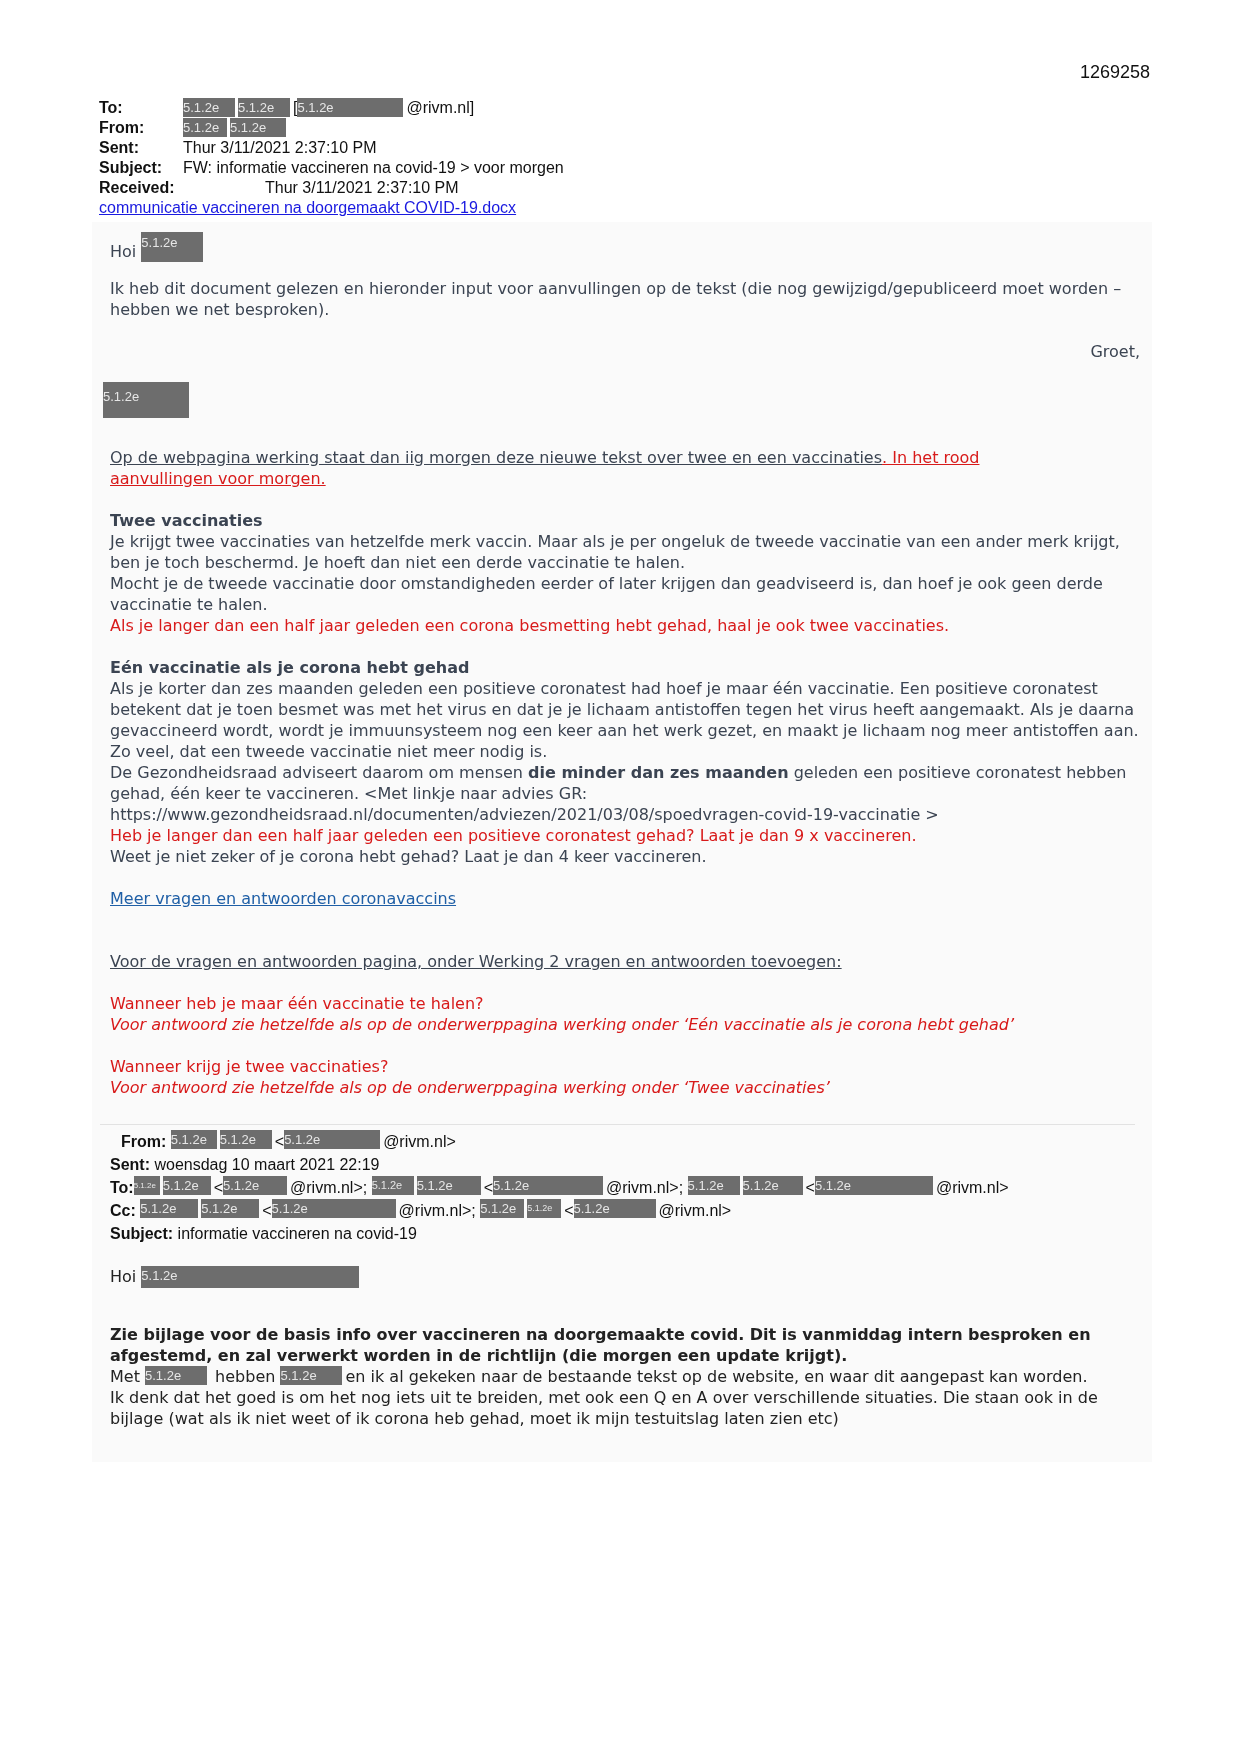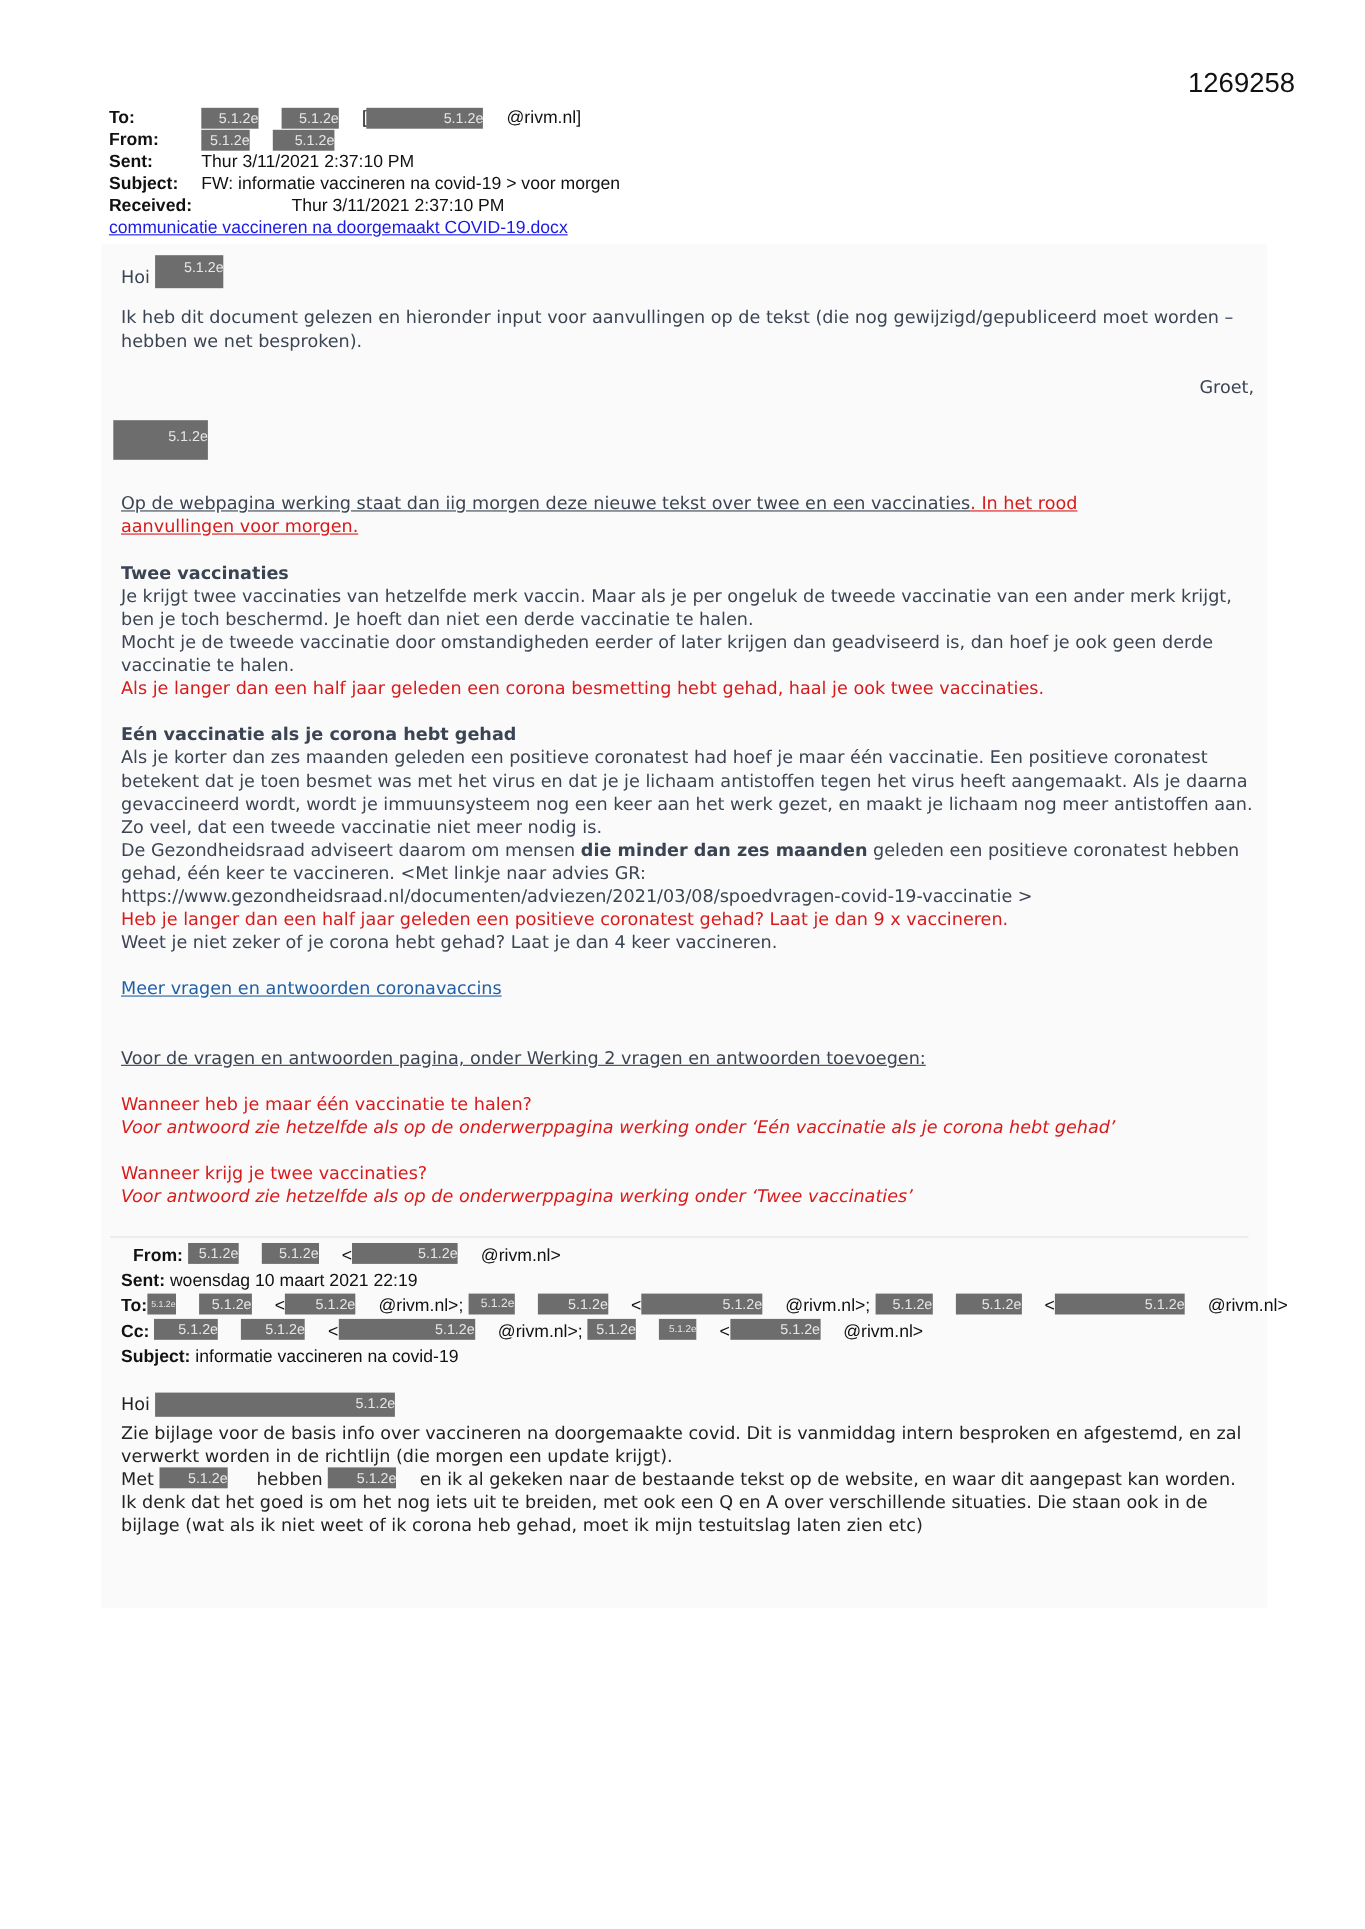--- a/index.html
+++ b/index.html
@@ -1,21 +1,21 @@
 <!DOCTYPE html>
 <html><head>
 <meta charset="utf-8">
 <style>
   html, body { margin:0; padding:0; }
   body { width:1241px; height:1754px; background:#ffffff; position:relative; overflow:hidden; font-family:"DejaVu Sans", sans-serif; color:#1a1a1a; }
-  .docid { position:absolute; left:1080px; top:62px; font-family:"Liberation Sans", sans-serif; font-size:25px; color:#111; }
+  .docid { position:absolute; left:1080px; top:62px; font-family:"Liberation Sans", sans-serif; font-size:18px; color:#111; }
   .hdr { position:absolute; left:99px; top:98px; font-family:"Liberation Sans", sans-serif; font-size:16px; line-height:20px; color:#111; }
   .hdr .row { height:20px; white-space:nowrap; position:relative; }
   .hdr .lbl { display:inline-block; width:84px; font-weight:bold; }
-  .red { display:inline-block; background:#6d6d6d; color:#e6e6e6; font-family:"Liberation Sans", sans-serif; font-size:13px; line-height:19px; height:19px; text-align:right; vertical-align:top; margin-right:21px; }
+  .red { display:inline-block; background:#6d6d6d; color:#e6e6e6; font-family:"Liberation Sans", sans-serif; font-size:13px; line-height:19px; height:19px; text-align:left; vertical-align:top; margin-right:3px; }
   .attach { color:#1a1ae0; text-decoration:underline; }
   .panel { position:absolute; left:92px; top:222px; width:1060px; height:1240px; background:#fafafa; }
   .body { position:absolute; left:110px; font-size:16px; line-height:21px; color:#3b4452; }
   .body p { margin:0; }
   .r { color:#d81a1a; }
   .i { font-style:italic; }
   .u { text-decoration:underline; }
   .b { font-weight:bold; }
   .link { color:#1f5fa6; text-decoration:underline; }
   .hdr2 { position:absolute; left:110px; font-family:"Liberation Sans", sans-serif; font-size:16px; line-height:23px; color:#111; }
@@ -96,16 +96,16 @@
   <div class="row">
     <span class="k">Cc:</span> <span class="red" style="width:58px">5.1.2e</span><span class="red" style="width:58px">5.1.2e</span><span>&lt;</span><span class="red" style="width:124px">5.1.2e</span><span>@rivm.nl&gt;;</span> <span class="red" style="width:44px">5.1.2e</span><span class="red" style="width:34px;font-size:9px">5.1.2e</span><span>&lt;</span><span class="red" style="width:82px">5.1.2e</span><span>@rivm.nl&gt;</span>
   </div>
   <div class="row">
     <span class="k">Subject:</span> <span>informatie vaccineren na covid-19</span>
   </div>
 </div>
 
 <div class="body dark" style="top:1266px; width:1030px;">
   <p><span>Hoi</span> <span class="red" style="width:218px; height:22px;">5.1.2e</span></p>
-  <p style="margin-top:4px;">Zie bijlage voor de basis info over vaccineren na doorgemaakte covid. Dit is vanmiddag intern besproken en afgestemd, en zal verwerkt worden in de richtlijn (die morgen een update krijgt).</p>
+  <p style="margin-top:36px;font-weight:bold;">Zie bijlage voor de basis info over vaccineren na doorgemaakte covid. Dit is vanmiddag intern besproken en afgestemd, en zal verwerkt worden in de richtlijn (die morgen een update krijgt).</p>
   <p><span>Met</span> <span class="red" style="width:62px">5.1.2e</span> <span>hebben</span> <span class="red" style="width:62px">5.1.2e</span><span>en ik al gekeken naar de bestaande tekst op de website, en waar dit aangepast kan worden.</span></p>
   <p>Ik denk dat het goed is om het nog iets uit te breiden, met ook een Q en A over verschillende situaties. Die staan ook in de bijlage (wat als ik niet weet of ik corona heb gehad, moet ik mijn testuitslag laten zien etc)</p>
 </div>
 
 </body></html>

